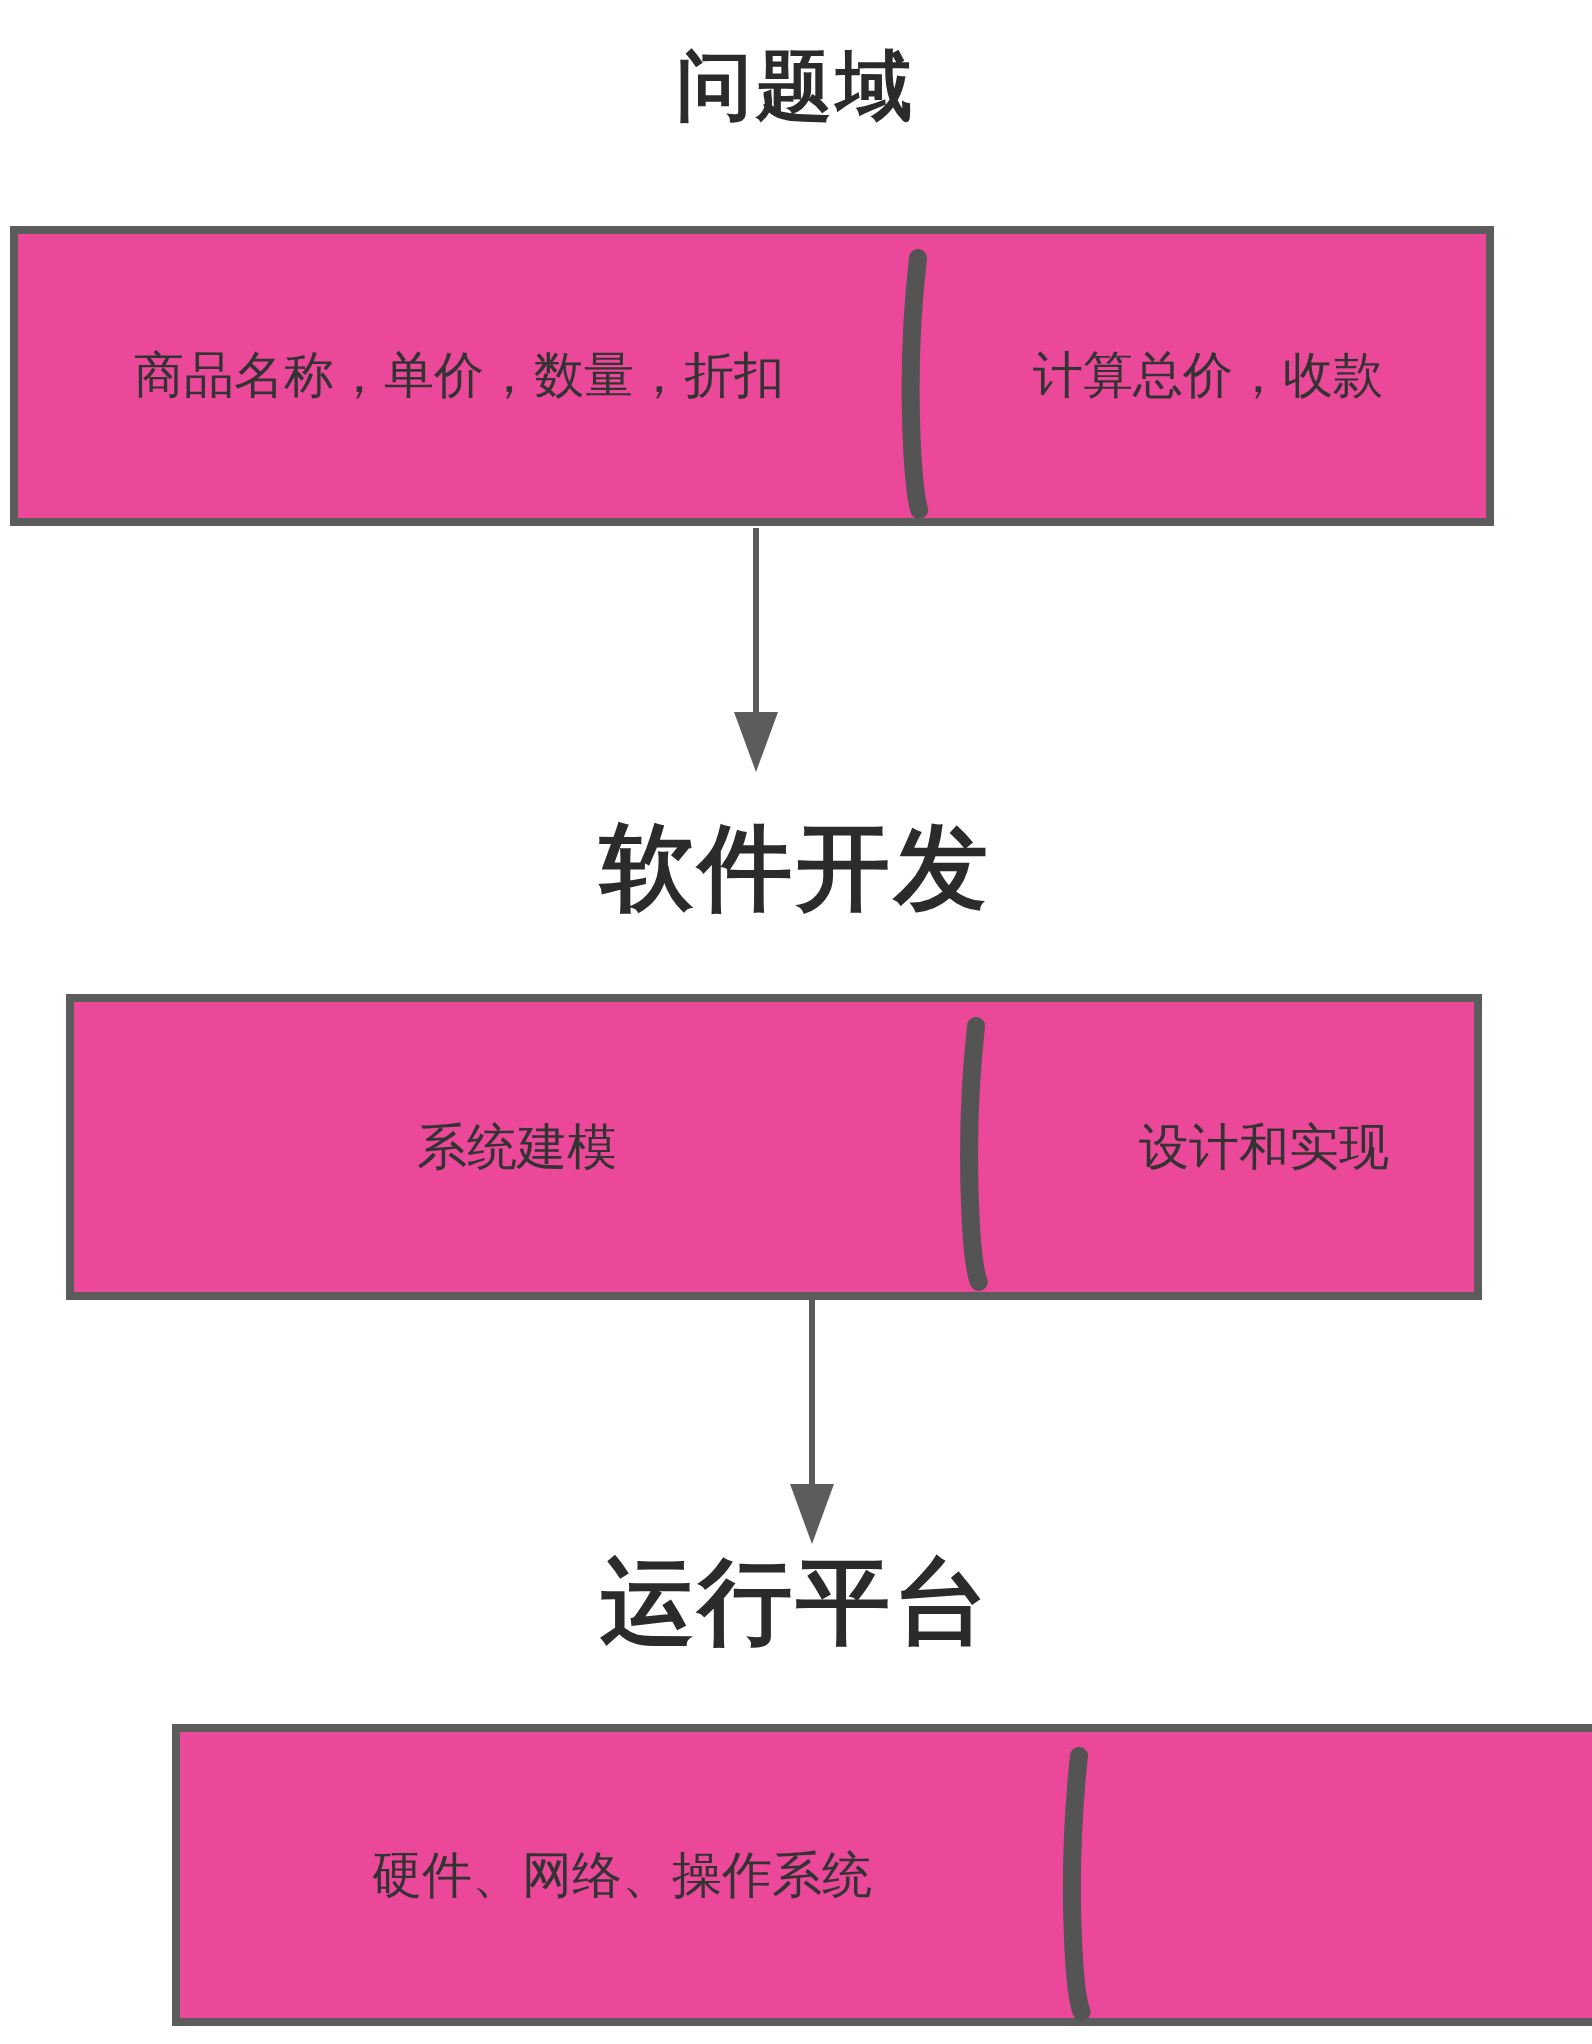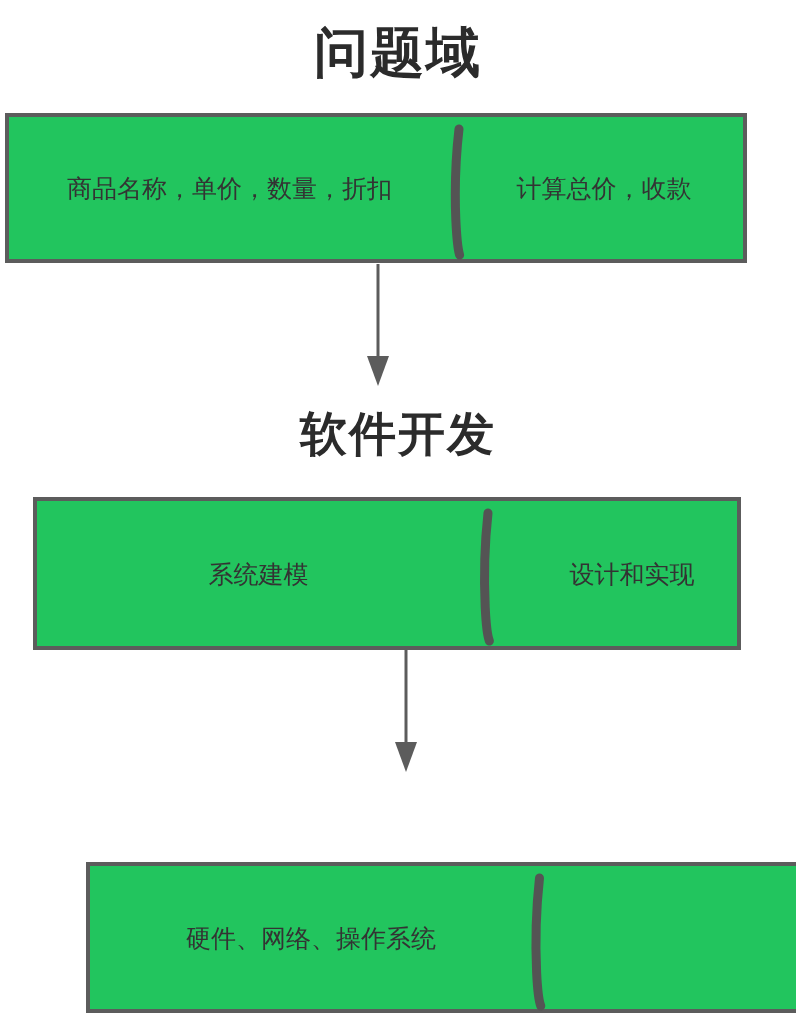--- a/index.html
+++ b/index.html
@@ -23,30 +23,30 @@
     position: absolute;
     width: 796px;
     left: 0;
     text-align: center;
     font-weight: bold;
     color: #2b2b2b;
     letter-spacing: 2px;
     line-height: 1;
     white-space: nowrap;
   }
-  #title-problem  { top: 25px;  font-size: 54px; }
+  #title-problem  { top: 25px;  font-size: 38px; }
   #title-software { top: 410px; font-size: 47px; }
   #title-platform { top: 777px; font-size: 47px; }
 
   
   .panel {
     position: absolute;
     box-sizing: border-box;
     border: 4px solid #5c5c5c;
-    background: #22c55e;
+    background: #ec4899;
   }
   #panel-problem  { left: 5px;  top: 113px; width: 742px; height: 150px; }
   #panel-software { left: 33px; top: 497px; width: 708px; height: 153px; }
   #panel-platform { left: 44px; top: 862px; width: 744px; height: 151px; margin-left: 42px; }
 
   .panel-cell {
     position: absolute;
     top: 0;
     height: 100%;
     display: flex;
@@ -120,20 +120,21 @@
     </svg>
 
     <div class="panel-cell" id="cell-software-right">设计和实现</div>
   </div>
 
   <svg class="flow-arrow" id="arrow-software-to-platform" viewBox="0 0 40 126">
     <line x1="20" y1="2" x2="20" y2="100" stroke="#5c5c5c" stroke-width="3"></line>
     <polygon points="20,124 9,94 31,94" fill="#5c5c5c"></polygon>
   </svg>
 
+  <div class="section-title" id="title-platform">运行平台</div>
 
   <div class="panel" id="panel-platform">
 
     <div class="panel-cell" id="cell-platform-left">硬件、网络、操作系统</div>
 
     <svg class="divider-stroke" id="divider-platform" viewBox="0 0 44 140">
       <path d="M21.5 6 C18 38, 17.2 70, 18.6 100 C19.4 117, 20.8 129, 22.8 134" fill="none" stroke="#545454" stroke-width="9" stroke-linecap="round"></path>
     </svg>
 
   </div>

